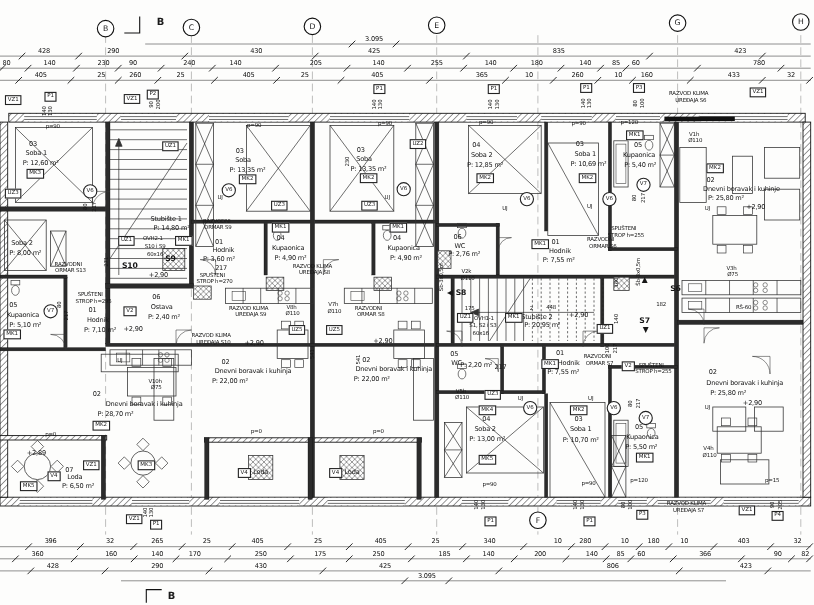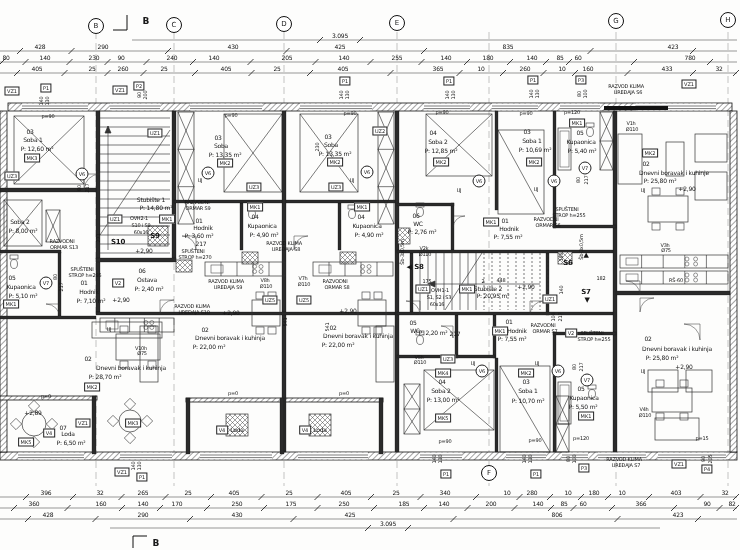--- a/index.html
+++ b/index.html
@@ -571,21 +571,21 @@
       <span class="lbl" style="left: 505px; top: 221px;">01</span>
       <span class="lbl" style="left: 509px; top: 229px;">Hodnik</span>
       <span class="lbl" style="left: 508px; top: 237px;">P: 7,55 m²</span>
       <span class="lbl sm" style="left: 546px; top: 219px;">RAZVODNI</span>
       <span class="lbl sm" style="left: 548px; top: 225px;">ORMAR S6</span>
       <span class="lbl sm" style="left: 424px; top: 248px;">V2k</span>
       <span class="lbl sm" style="left: 425px; top: 254px;">Ø110</span>
       <span class="lbl bd" style="left: 409px; top: 267px;">◀</span>
       <span class="lbl bd" style="left: 419px; top: 267px;">S8</span>
       <span class="lbl bd" style="left: 586px; top: 255px;">▲</span>
-      <span class="lbl bd" style="left: 568px; top: 263px;">S6</span>
+      <span class="lbl bd" style="left: 614px; top: 263px;">S6</span>
       <span class="lbl bd" style="left: 586px; top: 292px;">S7</span>
       <span class="lbl bd" style="left: 587px; top: 300px;">▼</span>
       <span class="lbl" style="left: 488px; top: 289px;">Stubište 2</span>
       <span class="lbl" style="left: 493px; top: 296px;">P: 20,95 m²</span>
       <span class="lbl sm" style="left: 440px; top: 290px;">OVH1-1</span>
       <span class="lbl sm" style="left: 439px; top: 297px;">S1, S2 i S3</span>
       <span class="lbl sm" style="left: 437px; top: 304px;">60x16</span>
       <span class="lbl" style="left: 526px; top: 287px;">+2,90</span>
       <span class="lbl sm" style="left: 427px; top: 281px;">175</span>
       <span class="lbl sm" style="left: 483px; top: 281px;">2</span>

